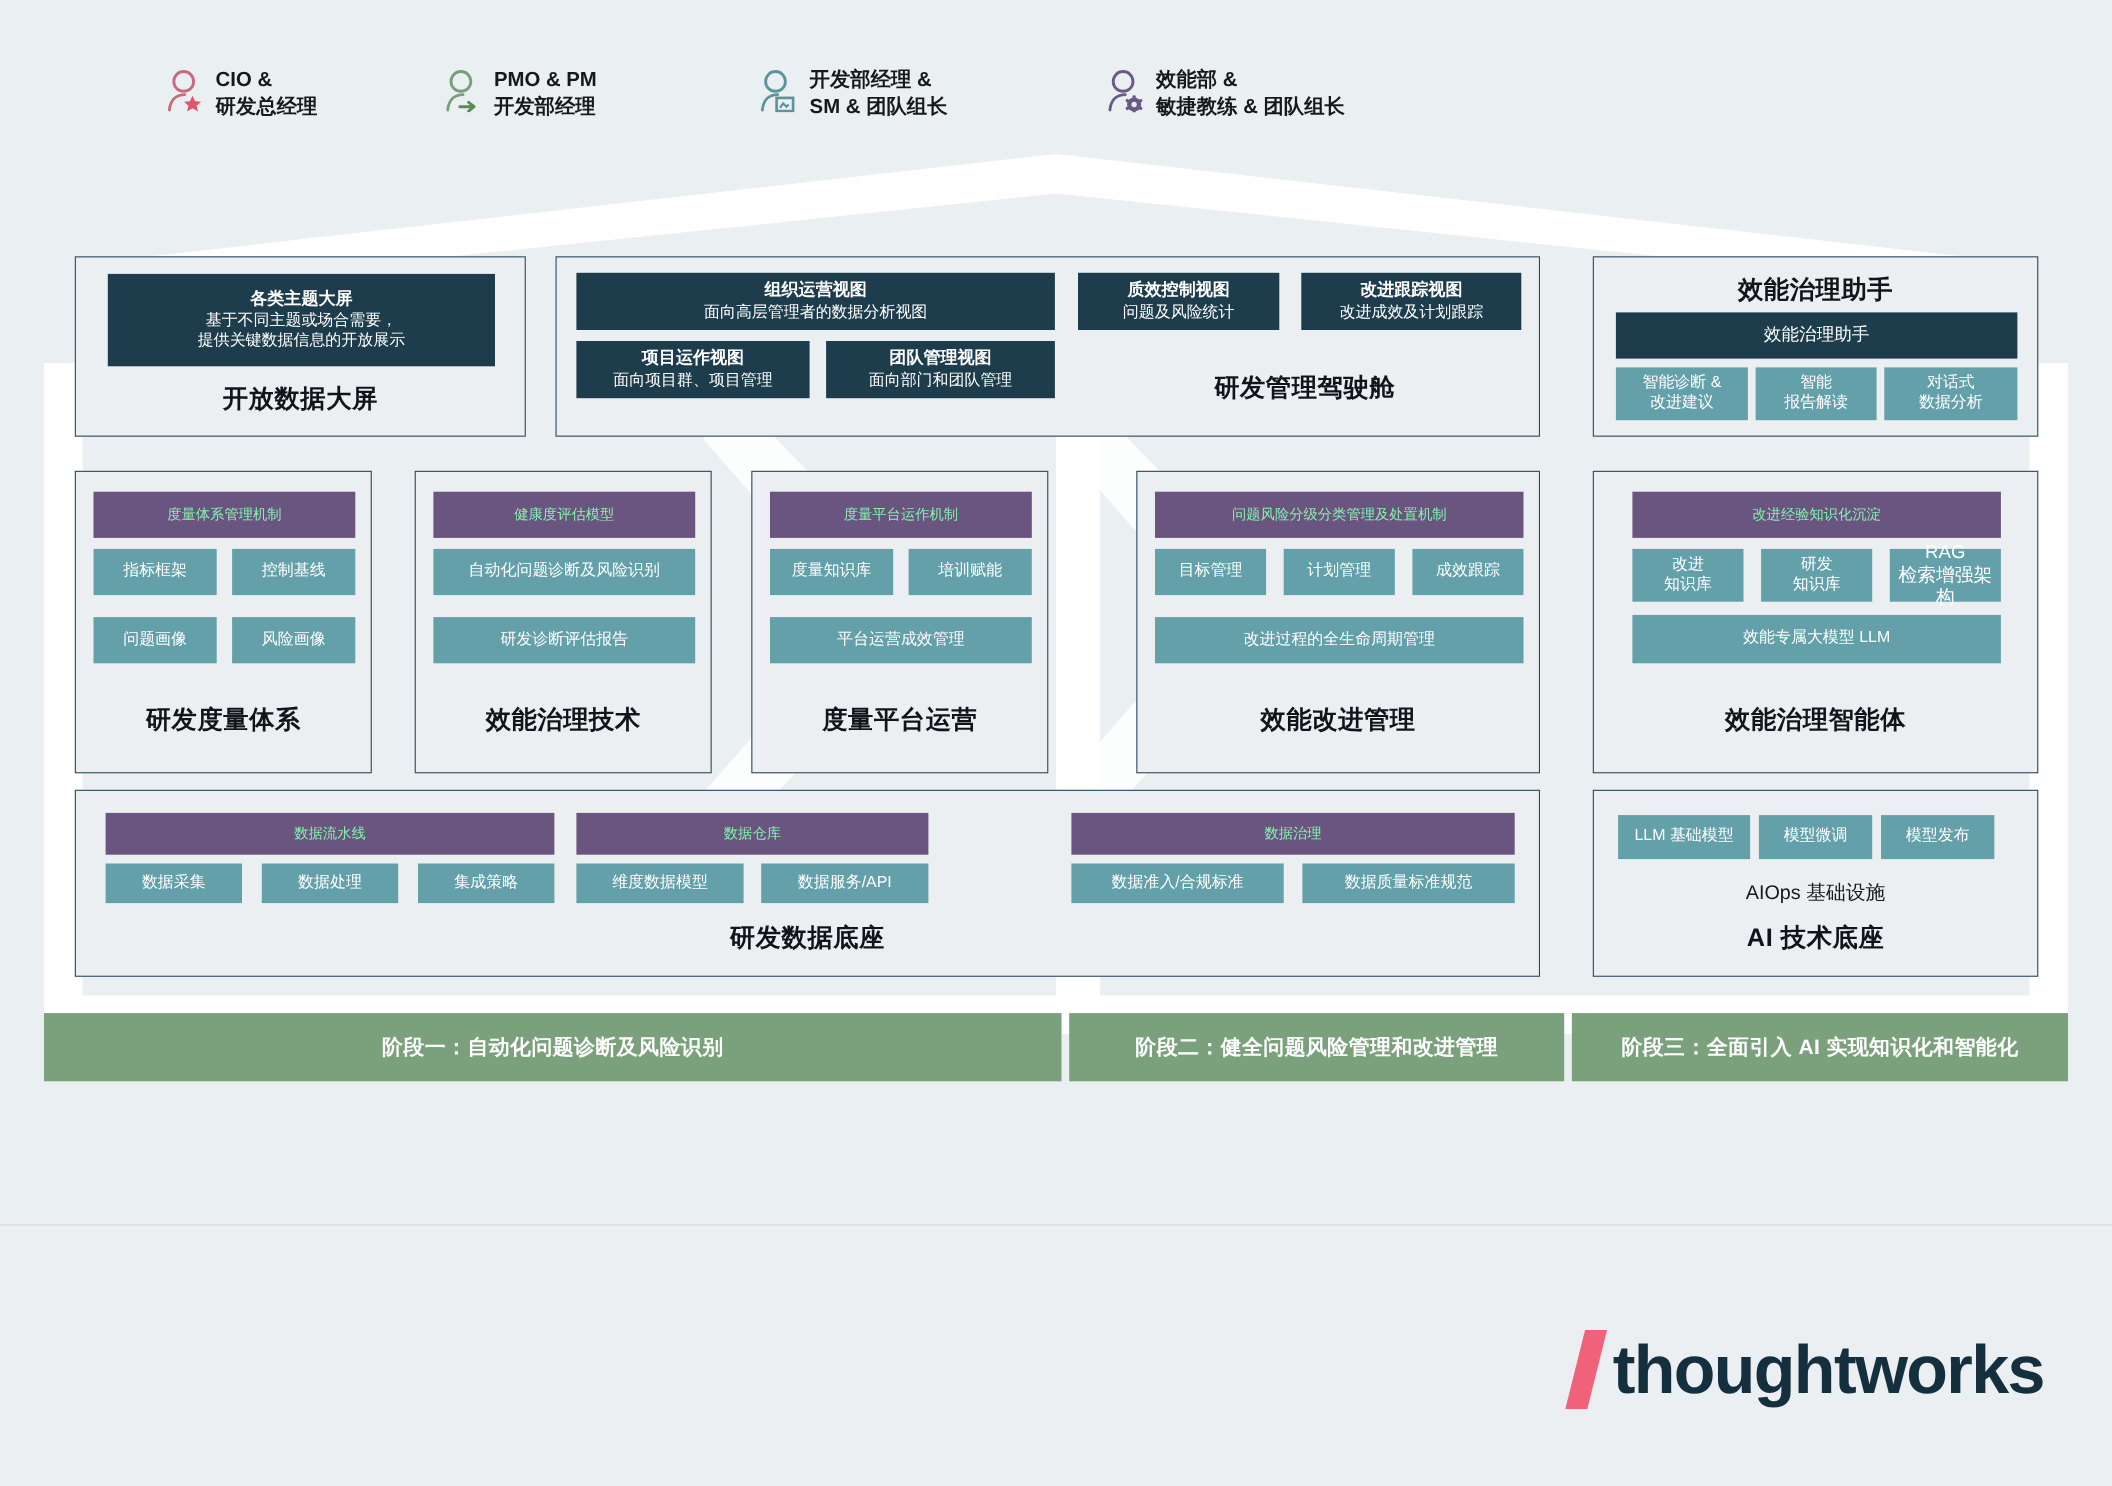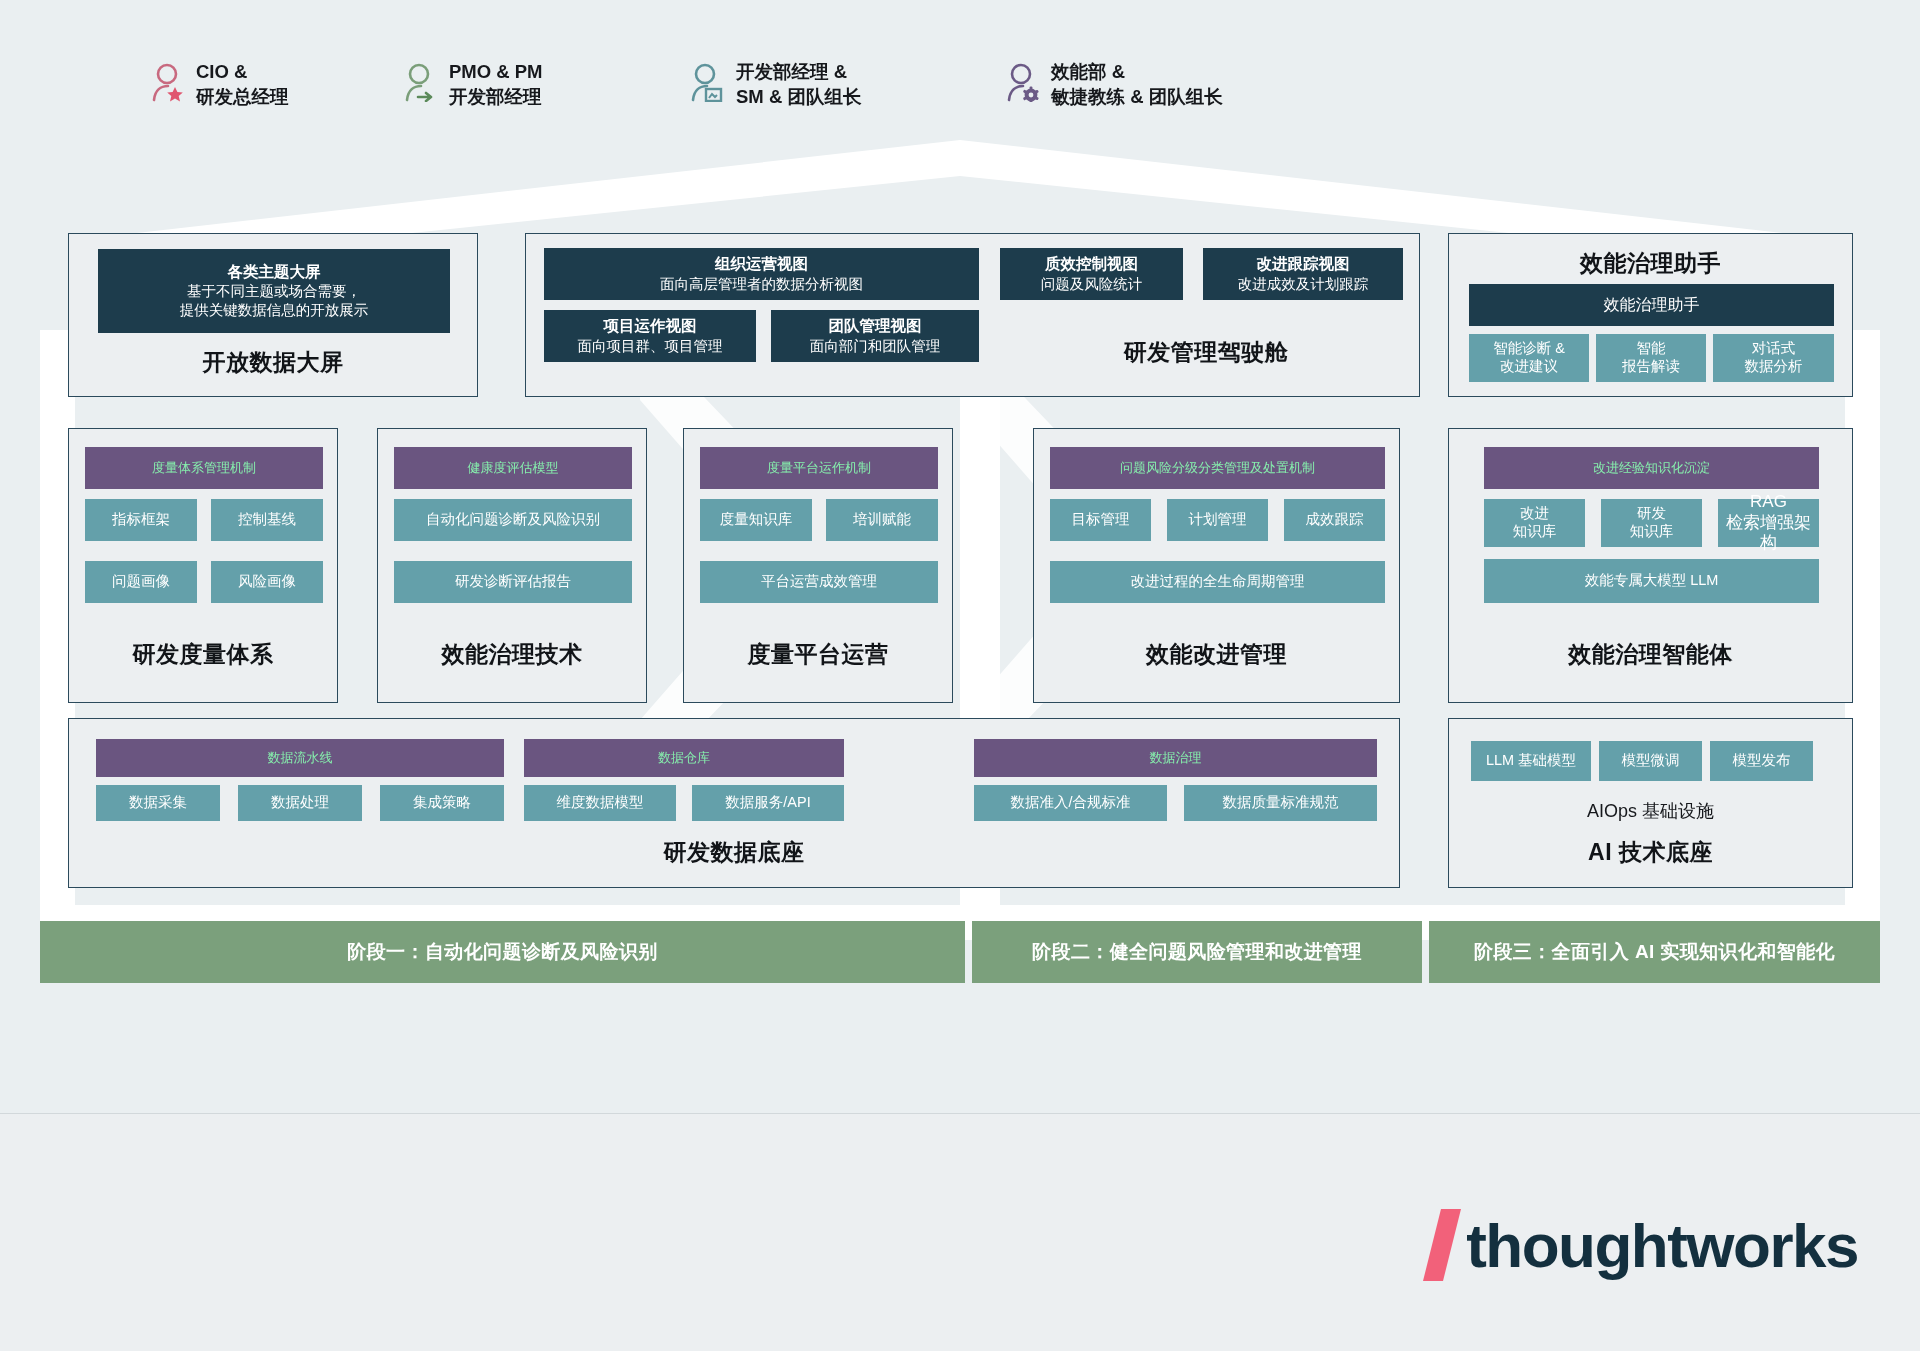--- a/index.html
+++ b/index.html
@@ -152,21 +152,21 @@
 
     <div class="panel" style="left:68px; top:233px; width:410px; height:164px;">
       <div class="dark-box" style="left:29px; top:15px; width:352px; height:84px;">
         <span class="hd">各类主题大屏</span>
         <span class="sb">基于不同主题或场合需要，</span>
         <span class="sb">提供关键数据信息的开放展示</span>
       </div>
       <div class="panel-title" style="top:113px;">开放数据大屏</div>
     </div>
 
-    <div class="panel" style="left:505px; top:233px; width:895px; height:164px;margin-left:20px;">
+    <div class="panel" style="left:505px; top:233px; width:895px; height:164px;">
       <div class="dark-box" style="left:18px; top:14px; width:435px; height:52px;">
         <span class="hd">组织运营视图</span>
         <span class="sb">面向高层管理者的数据分析视图</span>
       </div>
       <div class="dark-box" style="left:474px; top:14px; width:183px; height:52px;">
         <span class="hd">质效控制视图</span>
         <span class="sb">问题及风险统计</span>
       </div>
       <div class="dark-box" style="left:677px; top:14px; width:200px; height:52px;">
         <span class="hd">改进跟踪视图</span>

